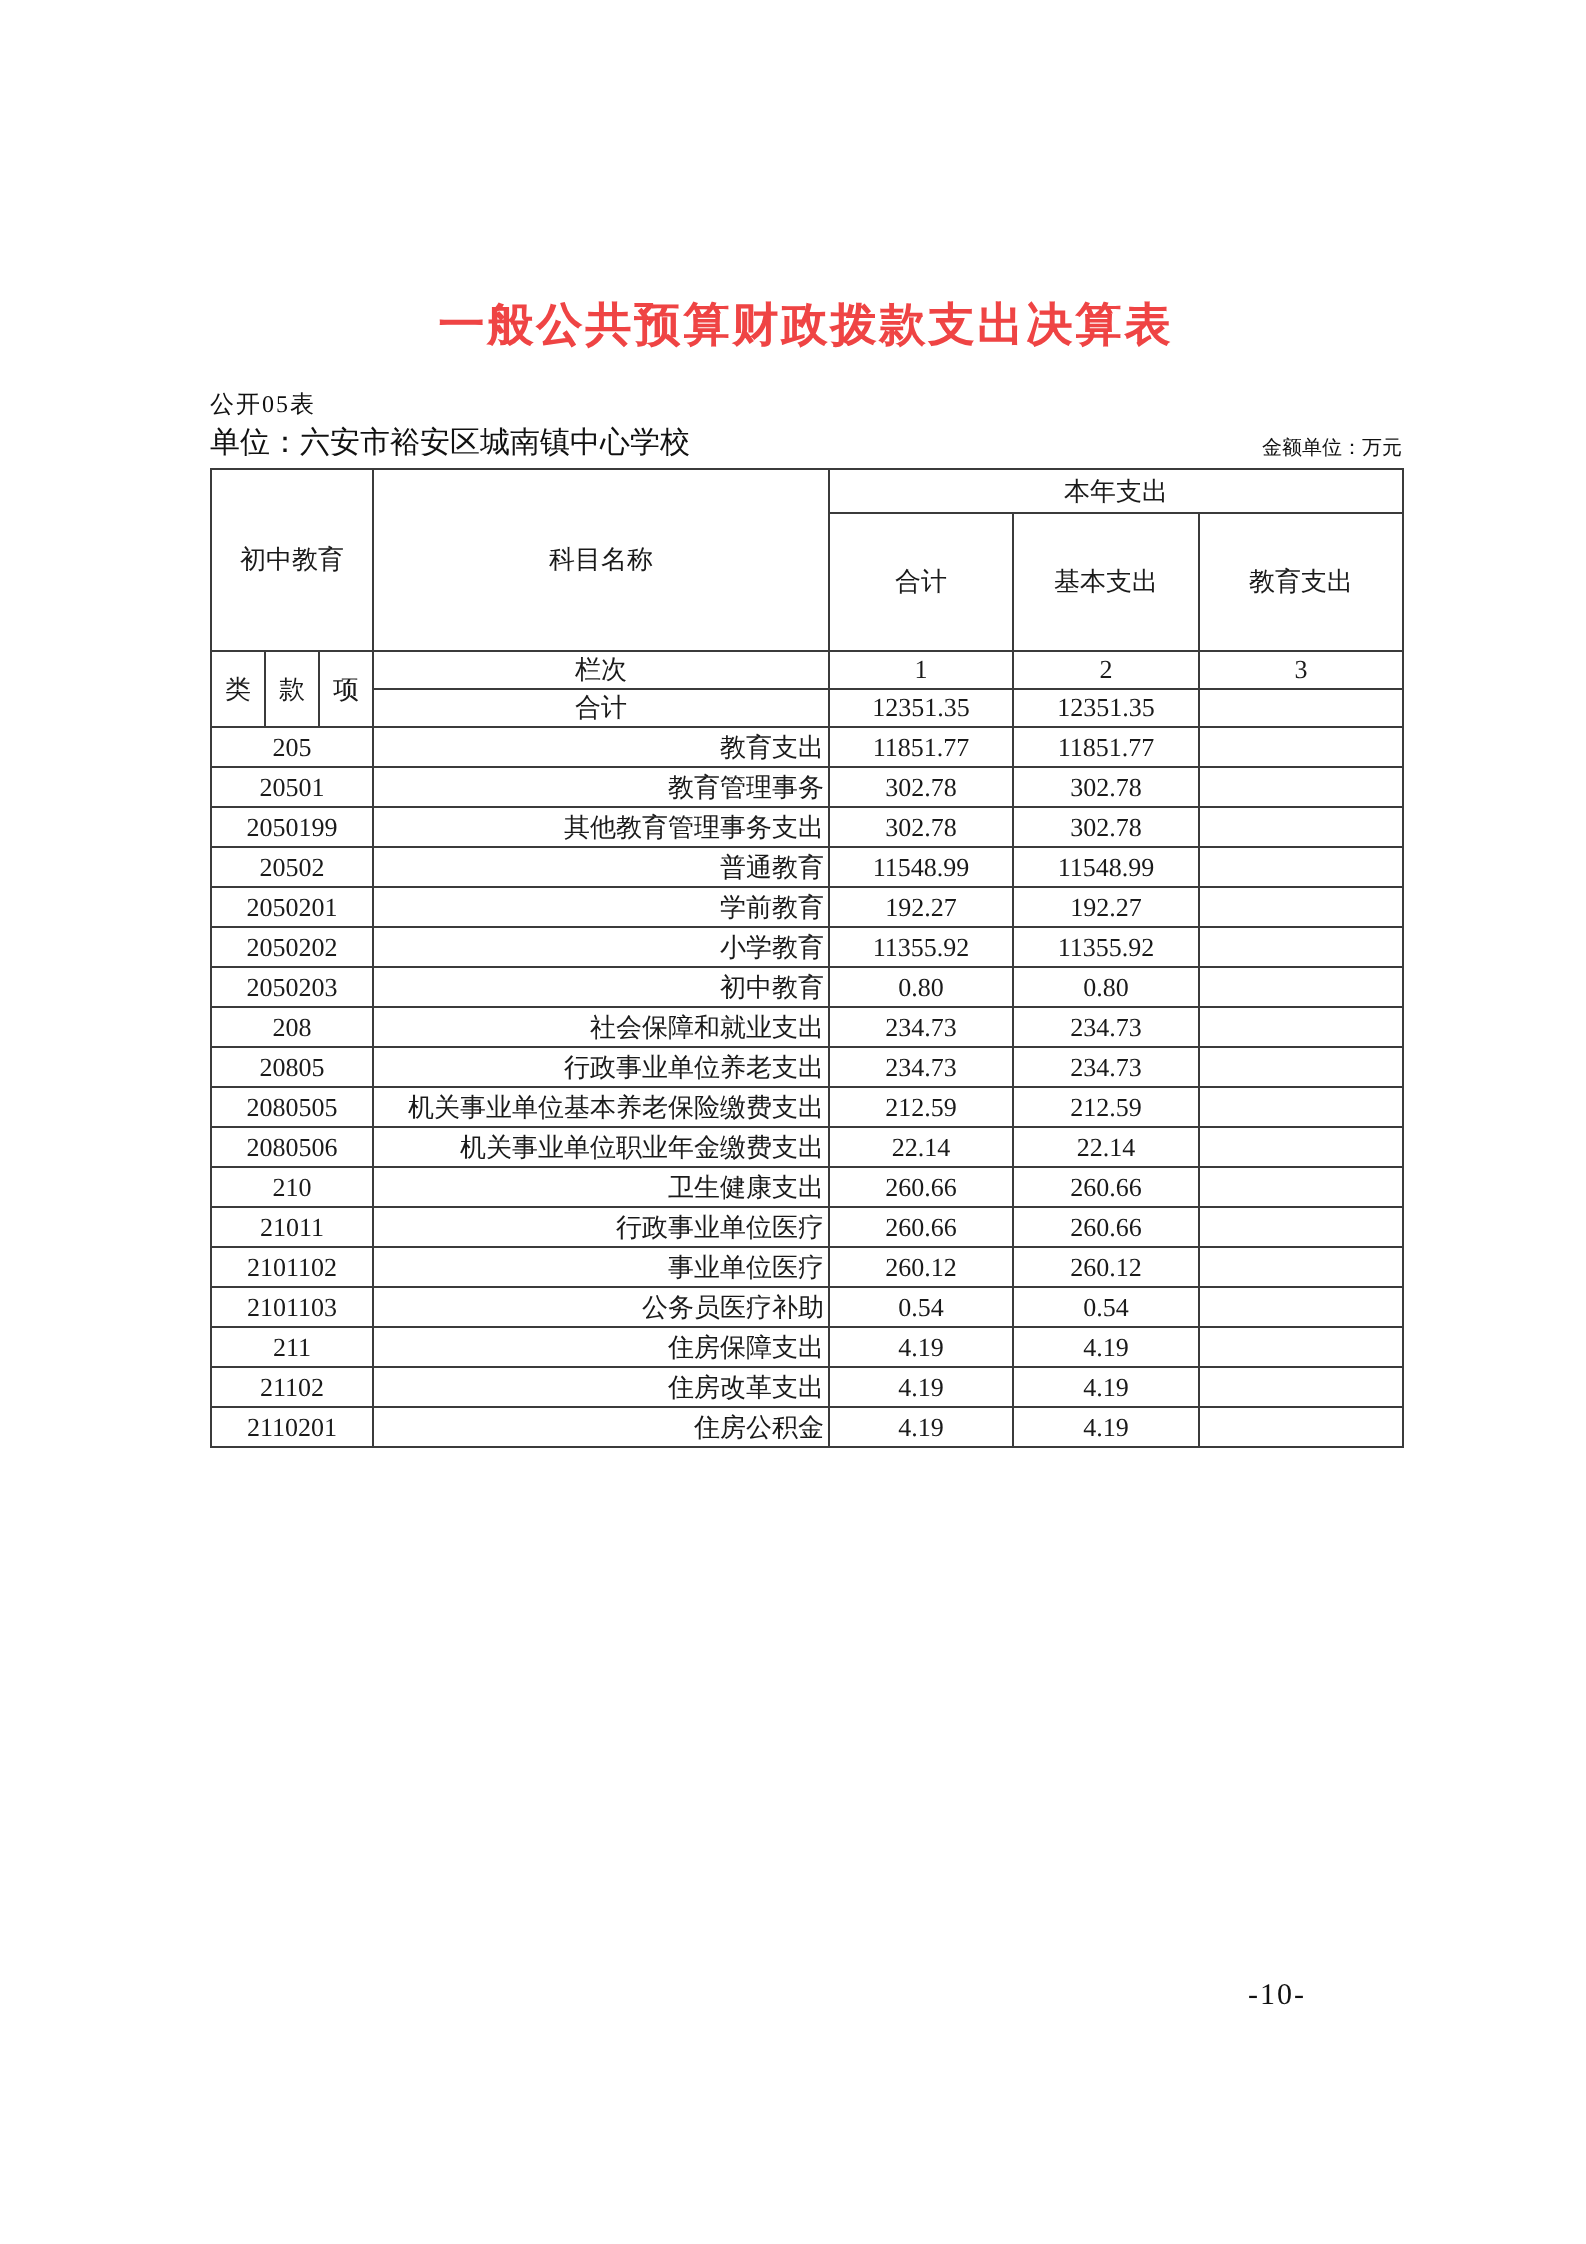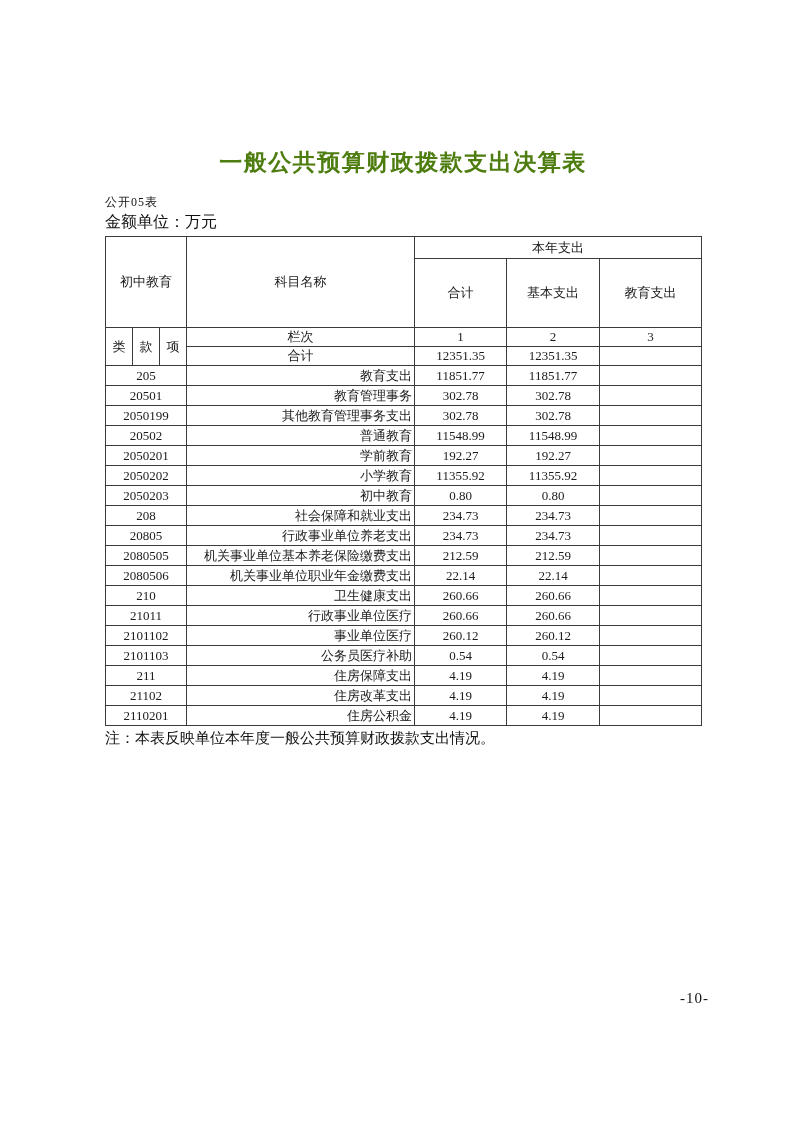--- a/index.html
+++ b/index.html
@@ -12,36 +12,36 @@
     color:#111111;
     overflow:hidden;
   }
   .content { position:absolute; left:105px; top:0; width:596px; }
   .doc-title {
     margin-top:147px;
     text-align:center;
     font-size:23px;
     font-weight:bold;
     letter-spacing:1.5px;
-    color:#4d7c0f;
+    color:#ef4444;
   }
   .table-code {
     margin-top:16px;
     text-align:left;
     font-size:12px;
     letter-spacing:1px;
   }
   .unit-row {
     margin-top:1px;
     display:flex;
     justify-content:space-between;
     align-items:flex-end;
   }
   .unit-label { font-size:15px; }
-  .amount-unit { font-size:16px; }
+  .amount-unit { font-size:10px; }
   table.budget {
     margin-top:3px;
     width:596px;
     border-collapse:collapse;
     table-layout:fixed;
   }
   table.budget th, table.budget td {
     border:1px solid #3b3b3b;
     font-weight:normal;
     font-size:13px;
@@ -60,36 +60,37 @@
   .t-data td { height:20px; }
   td.code { text-align:center; padding-left:3px; }
   td.name { text-align:right; padding-left:4px; }
   td.val  { text-align:center; padding-left:3px; }
   .note {
     margin-top:3px;
     font-size:15px;
   }
   .page-number {
     position:absolute;
-    left:680px; top:990px;
+    left:624px; top:990px;
     font-size:15px;
     letter-spacing:1px;
   }
 </style>
 </head>
 <body>
 
 <div class="page">
   <div class="content">
 
     <div class="doc-title">一般公共预算财政拨款支出决算表</div>
 
     <div class="table-code">公开05表</div>
 
     <div class="unit-row">
+      <span class="unit-label">单位：六安市裕安区城南镇中心学校</span>
       <span class="amount-unit">金额单位：万元</span>
     </div>
 
     <table class="budget">
       <colgroup>
         <col style="width:27px">
           <col style="width:27px">
           <col style="width:27px">
         <col style="width:228px">
         <col style="width:92px">
@@ -246,17 +247,16 @@
           <tr>
     <td class="code" colspan="3">2110201</td>
     <td class="name">住房公积金</td>
     <td class="val">4.19</td>
     <td class="val">4.19</td>
     <td class="val"></td>
   </tr>
         </tbody>
     </table>
 
-    <div class="note">注：本表反映单位本年度一般公共预算财政拨款支出情况。</div>
   </div>
 
   <div class="page-number">-10-</div>
 </div>
 
 </body></html>

